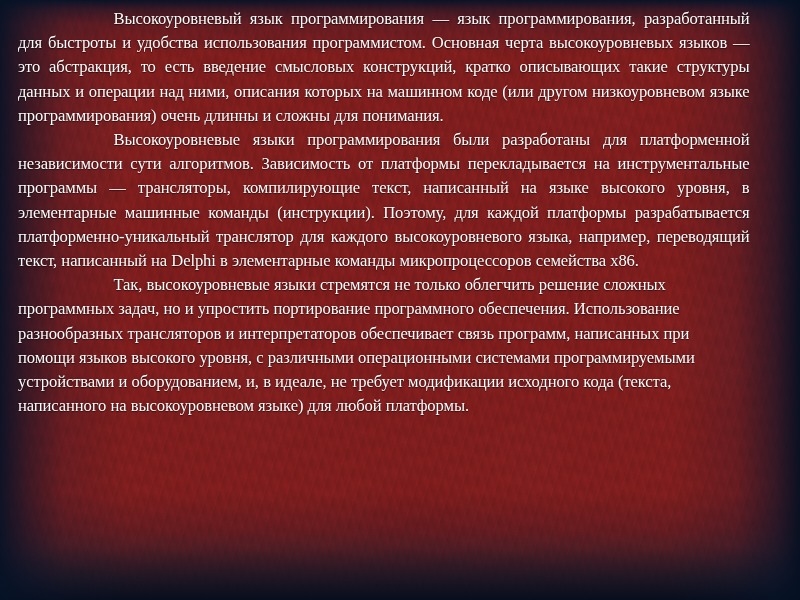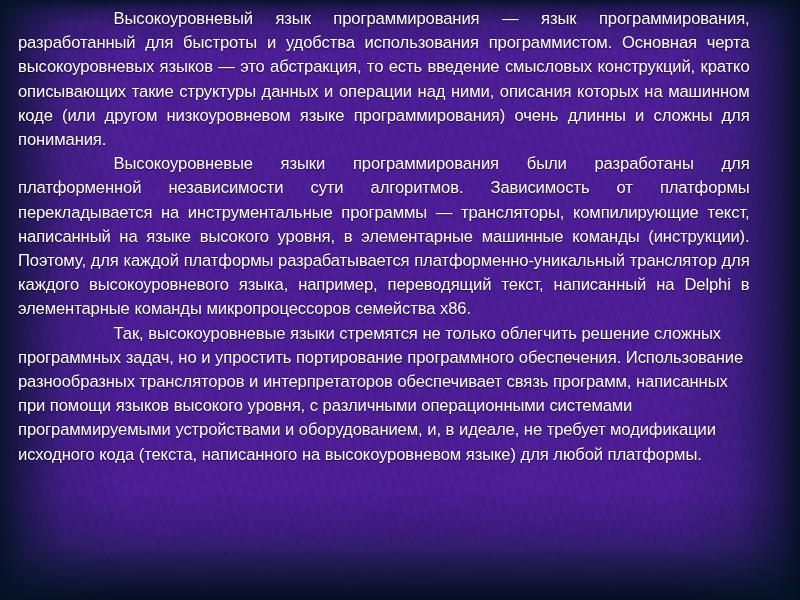--- a/index.html
+++ b/index.html
@@ -10,21 +10,22 @@
   }
   body {
     font-family: "Liberation Sans", "DejaVu Sans", sans-serif;
   }
 
   #slide {
     position: relative;
     width: 800px;
     height: 600px;
     overflow: hidden;
-    background-color: #4c1d95;
+    background-color: #7f1d1d;
+    font-family: Liberation Serif, serif;
   }
 
   
   .bg-layer {
     position: absolute;
     inset: 0;
     pointer-events: none;
   }
 
   

